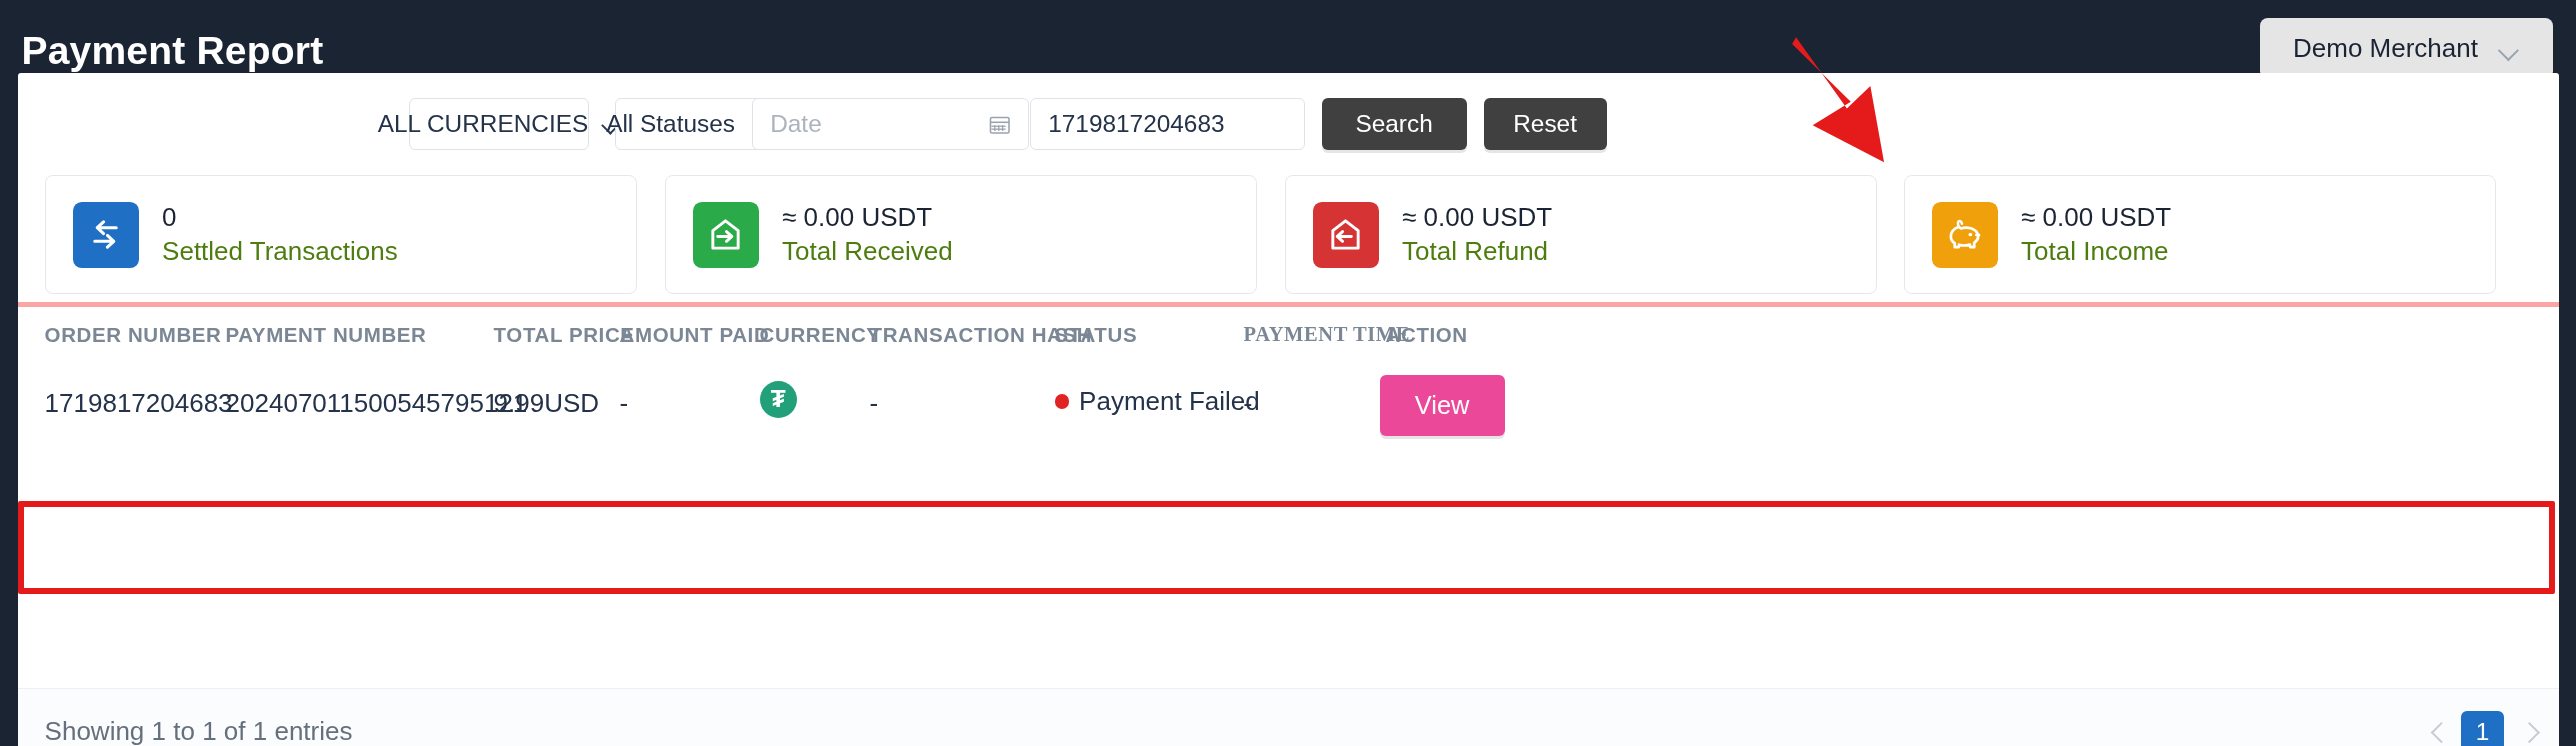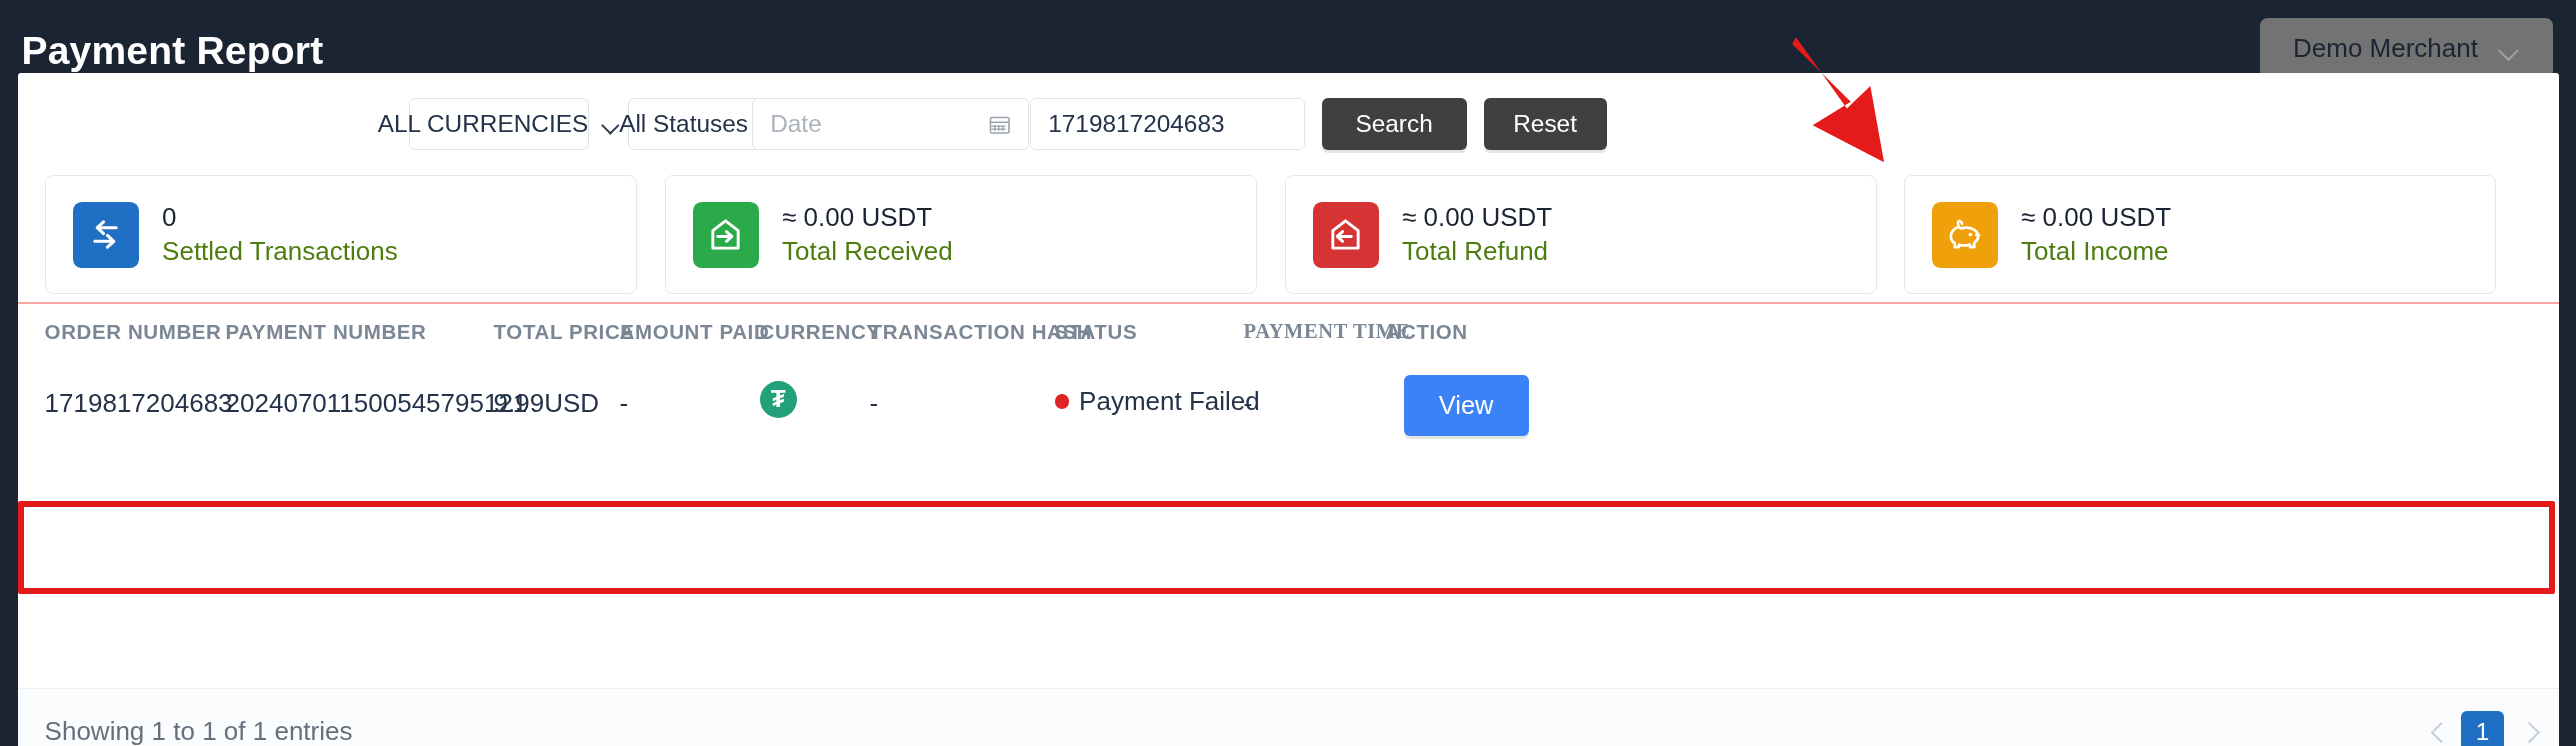--- a/index.html
+++ b/index.html
@@ -18,21 +18,21 @@
     background: #1b2433;
   }
   .page-title {
     position: absolute; left: 21.5px; top: 29px;
     font-size: 39px; font-weight: bold; color: #ffffff;
     letter-spacing: 0.2px; white-space: nowrap;
   }
   .merchant-select {
     position: absolute; right: 23.5px; top: 17.6px;
     width: 293px; height: 61px;
-    background: #737373; border-radius: 7.8px;
+    background: #e5e5e5; border-radius: 7.8px;
     display: flex; align-items: center; justify-content: center; gap: 21.5px;
     cursor: pointer;
   }
   .merchant-select .label { font-size: 26px; color: #1b2433; white-space: nowrap; }
   .chev {
     width: 19.5px; height: 10.7px; position: relative; flex: none;
   }
   .chev::before {
     content:""; position:absolute; left:2px; top:0;
     width:12.7px; height:12.7px;
@@ -55,21 +55,21 @@
   .filterbar {
     position: absolute; left: 0; top: 0; width: 2541px; height: 102px; padding-left: 16px;
   }
   .fld {
     position: absolute; top: 25.4px; height: 52px;
     background: #ffffff; border: 1px solid #dfe3e9; border-radius: 5.9px;
     display: flex; align-items: center; cursor: pointer; gap: 8px;
   }
   .fld .txt { font-size: 24.4px; color: #24324a; white-space: nowrap; }
   #f-cur   { left: 391px; width: 180px; justify-content: center; gap: 13.7px; }
-  #f-stat  { left: 597px; width: 149px; justify-content: center; gap: 19.5px; margin-left: 13px; }
+  #f-stat  { left: 597px; width: 149px; justify-content: center; gap: 19.5px; }
   #f-date  { left: 734px; width: 277px; padding: 0 17.6px; justify-content: space-between; }
   #f-date .txt { color: #adb3bd; }
   #f-srch  { left: 1012px; width: 275px; padding: 0 17.6px; }
 
   .cal-ico { width: 21.5px; height: 21.5px; position: relative; flex: none; }
   .cal-ico svg { display:block; }
 
   
   .btn-blue {
     position: absolute; top: 25.4px; height: 52px;
@@ -98,21 +98,21 @@
     display: flex; align-items: center; justify-content: center;
   }
   .card-ico svg { display: block; }
   .card-txt { display: flex; flex-direction: column; gap: 3.9px; }
   .card-val { font-size: 26px; color: #1b2433; white-space: nowrap; }
   .card-lbl { font-size: 26px; color: #4d7c0f; white-space: nowrap; }
 
   
   .table { position: absolute; left: 0; top: 229px; width: 2541px; }
   .thead {
-    position: relative; height: 55px; border-top: 2px solid #fca5a5;
+    position: relative; height: 55px; border-top: 5px solid #fca5a5;
     background:#ffffff;
   }
   .th {
     position: absolute; top: 15.6px;
     font-size: 20.5px; font-weight: bold; letter-spacing: 0.6px;
     color: #7b8794; white-space: nowrap;
   }
   .trow {
     position: relative; height: 96px; background: #ffffff;
   }
@@ -134,24 +134,24 @@
   }
   .status-cell {
     position: absolute; left: 1037px; top: 29px;
     display: flex; align-items: center; gap: 9.8px;
   }
   .dot { width: 14.7px; height: 14.7px; border-radius: 50%; background: #e02424; flex: none; }
   .status-cell .st { font-size: 26px; color: #24324a; white-space: nowrap; }
   .view-btn {
     position: absolute; left: 1362px; top: 17.6px;
     width: 125px; height: 61px;
-    background: #3b82f6; border: none; border-radius: 5.9px;
+    background: #ec4899; border: none; border-radius: 5.9px;
     box-shadow: 0 2.9px 0 rgba(0,0,0,.10);
     color: #ffffff; font-size: 25.4px; font-family: "Liberation Sans", sans-serif;
-    cursor: pointer; display: flex; align-items: center; justify-content: center; margin-left: 24px;
+    cursor: pointer; display: flex; align-items: center; justify-content: center;
   }
 
   
   .tfoot {
     position: absolute; left: 0; top: 386px; width: 2541px; height: 88px;
     background: #fbfcfd; border-top: 1px solid #eceff3;
   }
   .showing {
     position: absolute; left: 27px; top: 27px;
     font-size: 26px; color: #66707c; white-space: nowrap;

